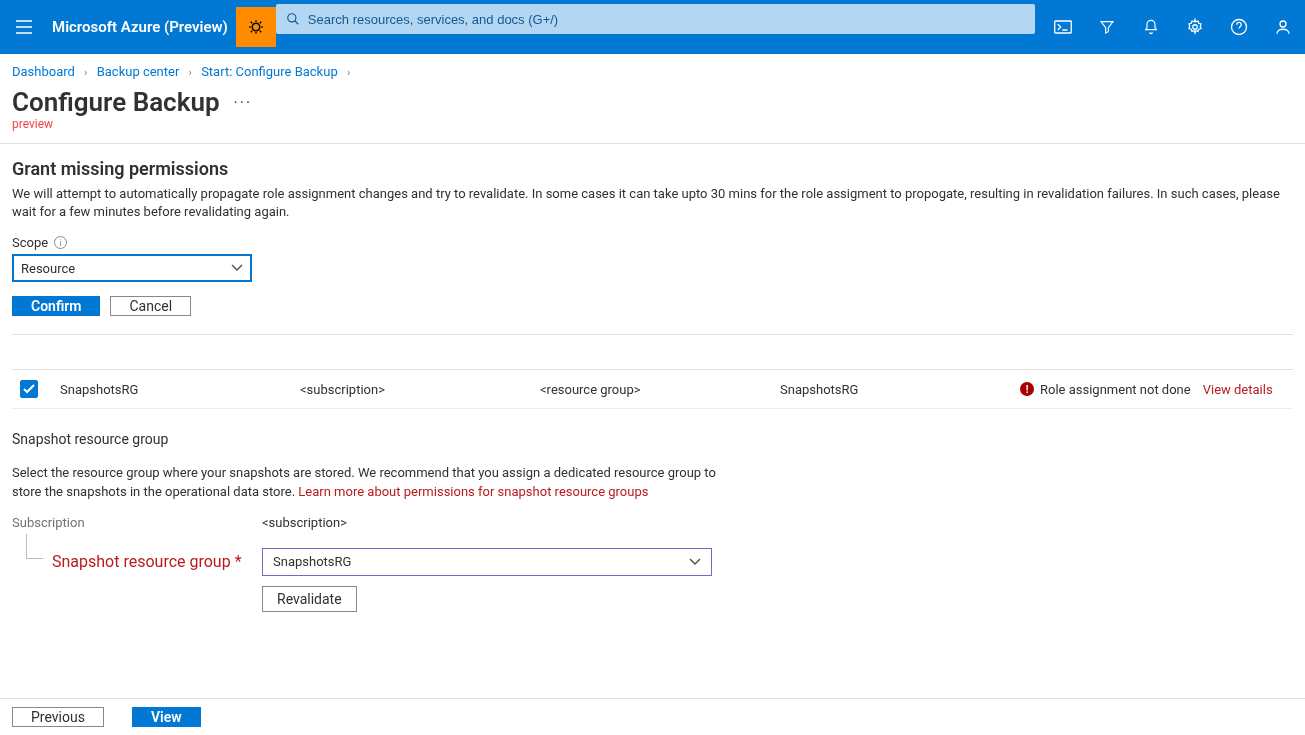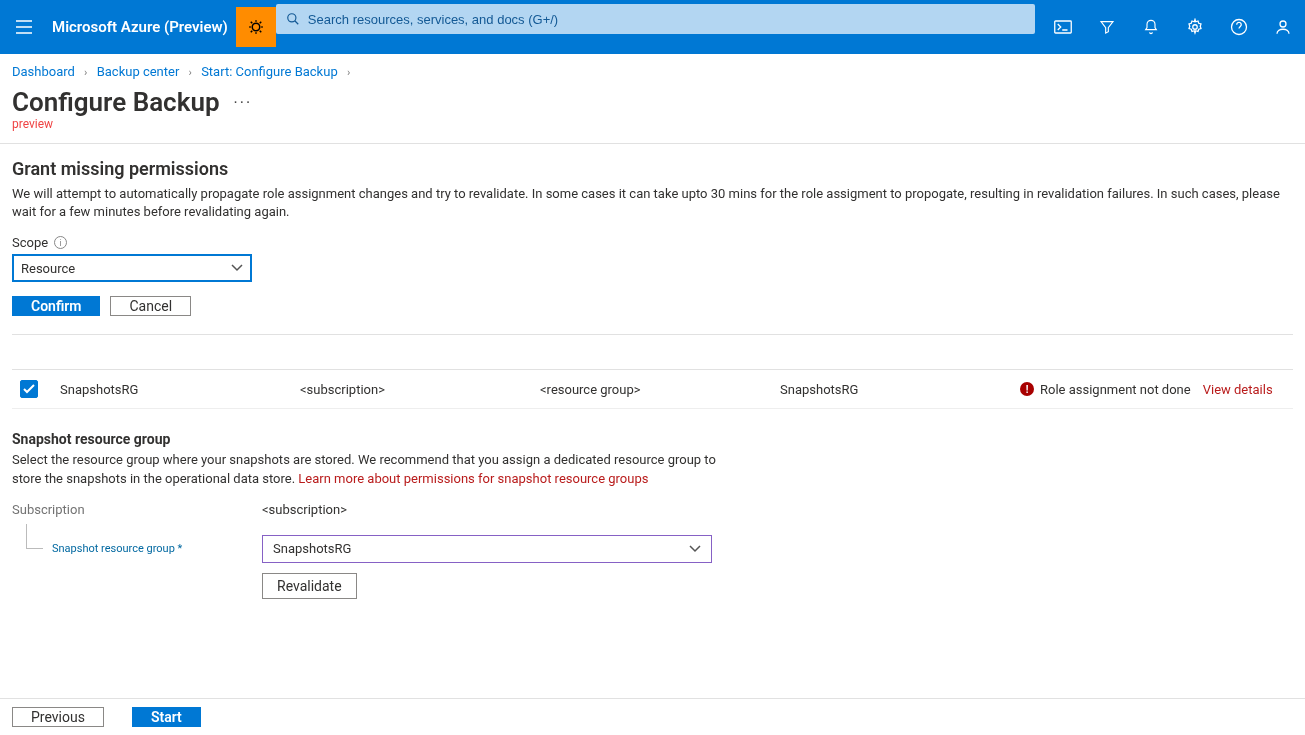--- a/index.html
+++ b/index.html
@@ -83,21 +83,21 @@
   }
   .title-row h1 { font-size: 26px; font-weight: 600; }
   .title-more { color: #444; cursor: pointer; font-size: 16px; letter-spacing: 2px; }
   .subtitle { padding: 0 12px 12px 12px; font-size: 12px; color: #ef4444; }
 
   .divider { border-top: 1px solid #e1e1e1; }
 
   
   .section { padding: 14px 12px 8px 12px; }
   .section h2 { font-size: 18px; font-weight: 600; margin-bottom: 6px; }
-  .section h3 { font-size: 14px; font-weight: 700; margin-bottom: 4px; }
+  .section h3 { font-size: 14px; font-weight: 400; margin-bottom: 17px; }
   .section p { font-size: 13px; color: #323130; line-height: 1.4; }
 
   
   .field-label {
     font-size: 13px; color: #323130; margin-top: 14px; margin-bottom: 4px;
     display: flex; align-items: center; gap: 6px;
   }
   .info-icon {
     width: 13px; height: 13px; border: 1px solid #888; border-radius: 50%;
     font-size: 9px; display: inline-flex; align-items: center; justify-content: center;
@@ -156,21 +156,21 @@
     color: #fff; font-size: 10px; font-weight: 700;
     display: inline-flex; align-items: center; justify-content: center;
   }
   .link { color: #b91c1c; cursor: pointer; }
 
   
   .desc { max-width: 710px; line-height: 1.4; margin-bottom: 14px; }
   .kv-row { display: flex; align-items: center; margin-bottom: 10px; }
   .kv-label { width: 250px; color: #737373; font-size: 13px; }
   .kv-sublabel {
-    width: 250px; color: #0369a1; font-size: 11px;
+    width: 250px; color: #b91c1c; font-size: 16px;
     padding-left: 40px; position: relative;
   }
   .kv-sublabel::before {
     content: ""; position: absolute; left: 14px; top: -18px;
     width: 16px; height: 24px;
     border-left: 1px solid #bbb; border-bottom: 1px solid #bbb;
   }
   .select-wide {
     width: 450px; height: 28px;
     border: 1px solid #8661c5;
@@ -343,14 +343,14 @@
   </div>
 
   <div class="kv-row">
     <div class="kv-label" style="width:250px;padding-left:15px;"></div>
     <div class="btn" style="padding:12px 14px">Revalidate</div>
   </div>
 </div>
 
 <div class="footer">
   <div class="btn">Previous</div>
-  <div class="btn primary">Start</div>
+  <div class="btn primary">View</div>
 </div>
 
 </body></html>

